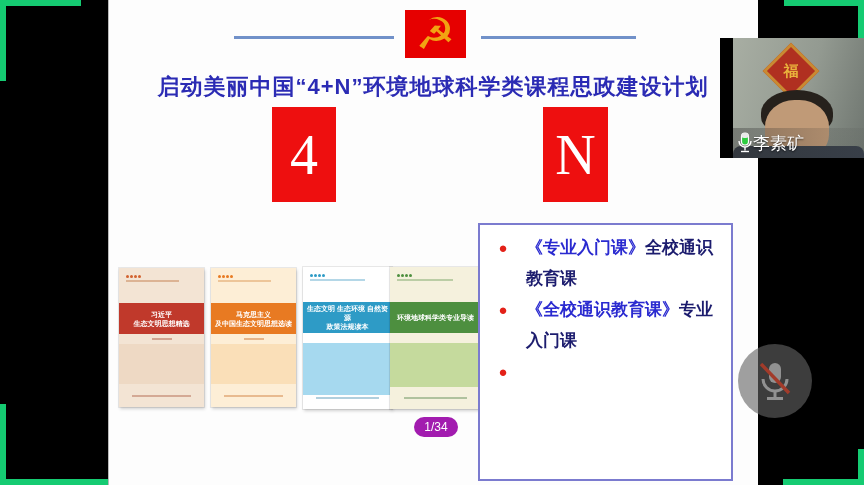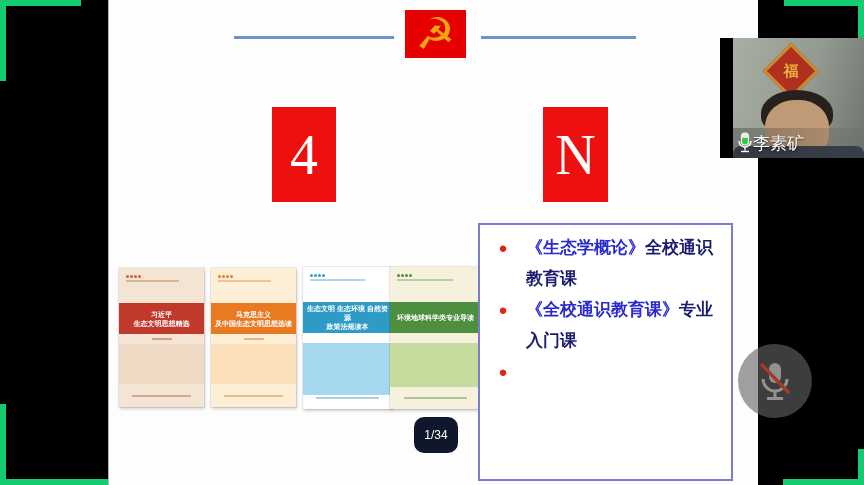--- a/index.html
+++ b/index.html
@@ -55,22 +55,22 @@
   .book3 .book-banner{background:#2e9bc6;}
   .book3 .book-logo i{background:#2e9bc6;} .book3 .book-microline{background:#77b7d4;}
   .book3 .book-mid{background:#a6d9ef;height:52px;} .book3 .book-sub,.book3 .book-foot{background:#4f94b5;}
 
   .book4{left:281px;top:267px;width:91px;height:142px;background:#f5f1dd;}
   .book4 .book-banner{background:#4d8f3f;}
   .book4 .book-logo i{background:#4d8f3f;} .book4 .book-microline{background:#8aae77;}
   .book4 .book-mid{background:#c5da9d;height:44px;} .book4 .book-sub,.book4 .book-foot{background:#5d8a52;}
 
   
-  .page-badge{position:absolute;left:305px;top:417px;min-width:36px;height:36px;border-radius:10px;
-              background:#0f172a;color:#fff;font-size:12px;display:flex;align-items:center;
+  .page-badge{position:absolute;left:305px;top:417px;min-width:36px;height:20px;border-radius:10px;
+              background:#a21caf;color:#fff;font-size:12px;display:flex;align-items:center;
               justify-content:center;padding:0 4px;}
 
   
   .textbox{position:absolute;left:369px;top:223px;width:255px;height:258px;background:#fff;
            border:2px solid #7b7bcf;box-sizing:border-box;padding-top:7px;}
   .bullet{display:flex;}
   .bullet-dot{width:46px;flex:none;color:#e32118;font-size:15px;line-height:31px;text-align:center;}
   .bullet-text{width:202px;font-size:17px;line-height:31px;font-weight:700;color:#1c1c6e;}
   .bullet-text .hl{color:#2a2ad0;}
 
@@ -102,20 +102,21 @@
   <div class="corner corner-tr"></div>
   <div class="corner corner-br"></div>
 
   <div class="slide">
     <div class="hr-line hr-left"></div>
     <div class="emblem">
       <span>☭</span>
     </div>
     <div class="hr-line hr-right"></div>
 
+    <div class="slide-title">启动美丽中国“4+N”环境地球科学类课程思政建设计划</div>
 
     <div class="redbox redbox-4">
       <span>4</span>
     </div>
     <div class="redbox redbox-n">
       <span>N</span>
     </div>
 
     <div class="book book1">
       <div class="book-logo">
@@ -180,21 +181,21 @@
       </div>
       <div class="book-mid"></div>
       <div class="book-foot"></div>
     </div>
 
     <div class="page-badge">1/34</div>
 
     <div class="textbox">
       <div class="bullet">
         <span class="bullet-dot">●</span>
-        <span class="bullet-text"><span class="hl">《生态学概论》</span><span>全校通识教育课</span></span>
+        <span class="bullet-text"><span class="hl">《专业入门课》</span><span>全校通识教育课</span></span>
       </div>
       <div class="bullet">
         <span class="bullet-dot">●</span>
         <span class="bullet-text"><span class="hl">《全校通识教育课》</span><span>专业入门课</span></span>
       </div>
       <div class="bullet">
         <span class="bullet-dot">●</span>
       </div>
     </div>
   </div>

